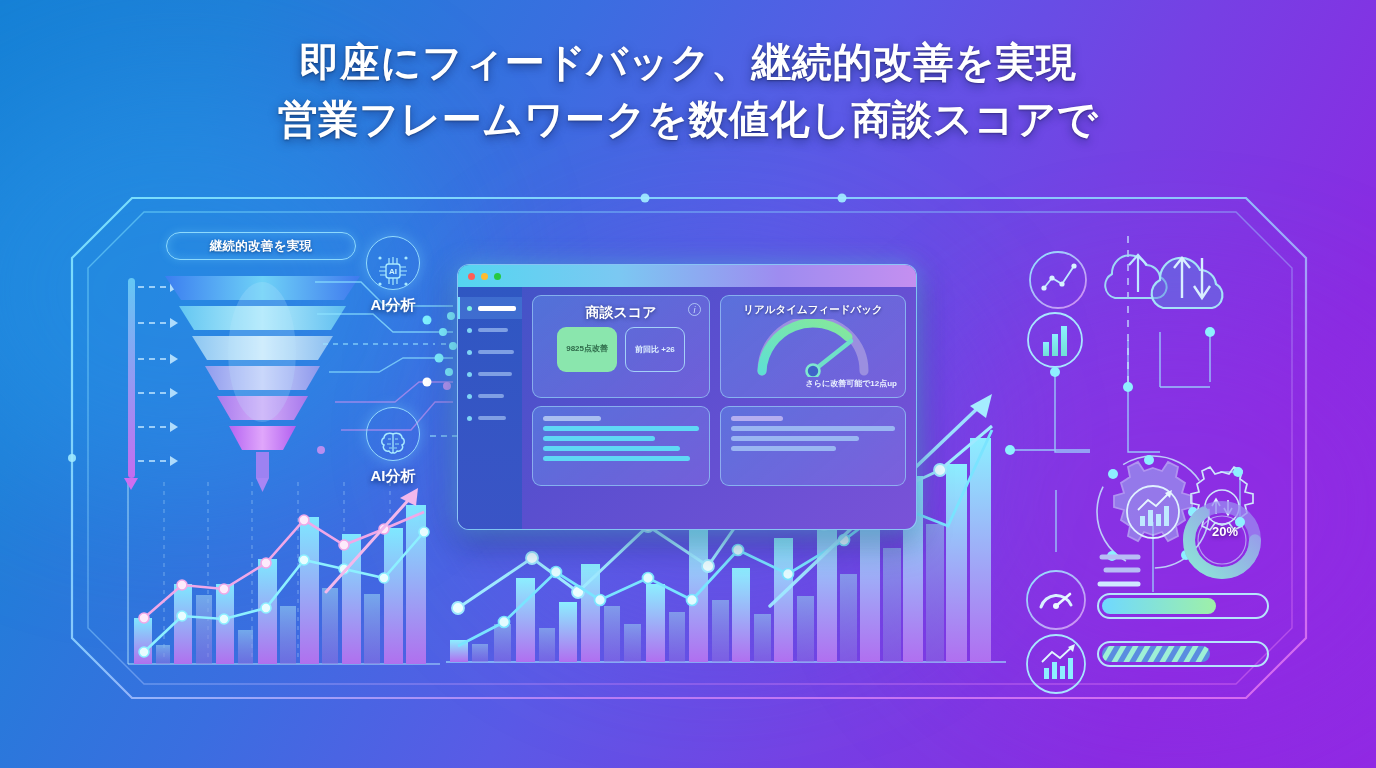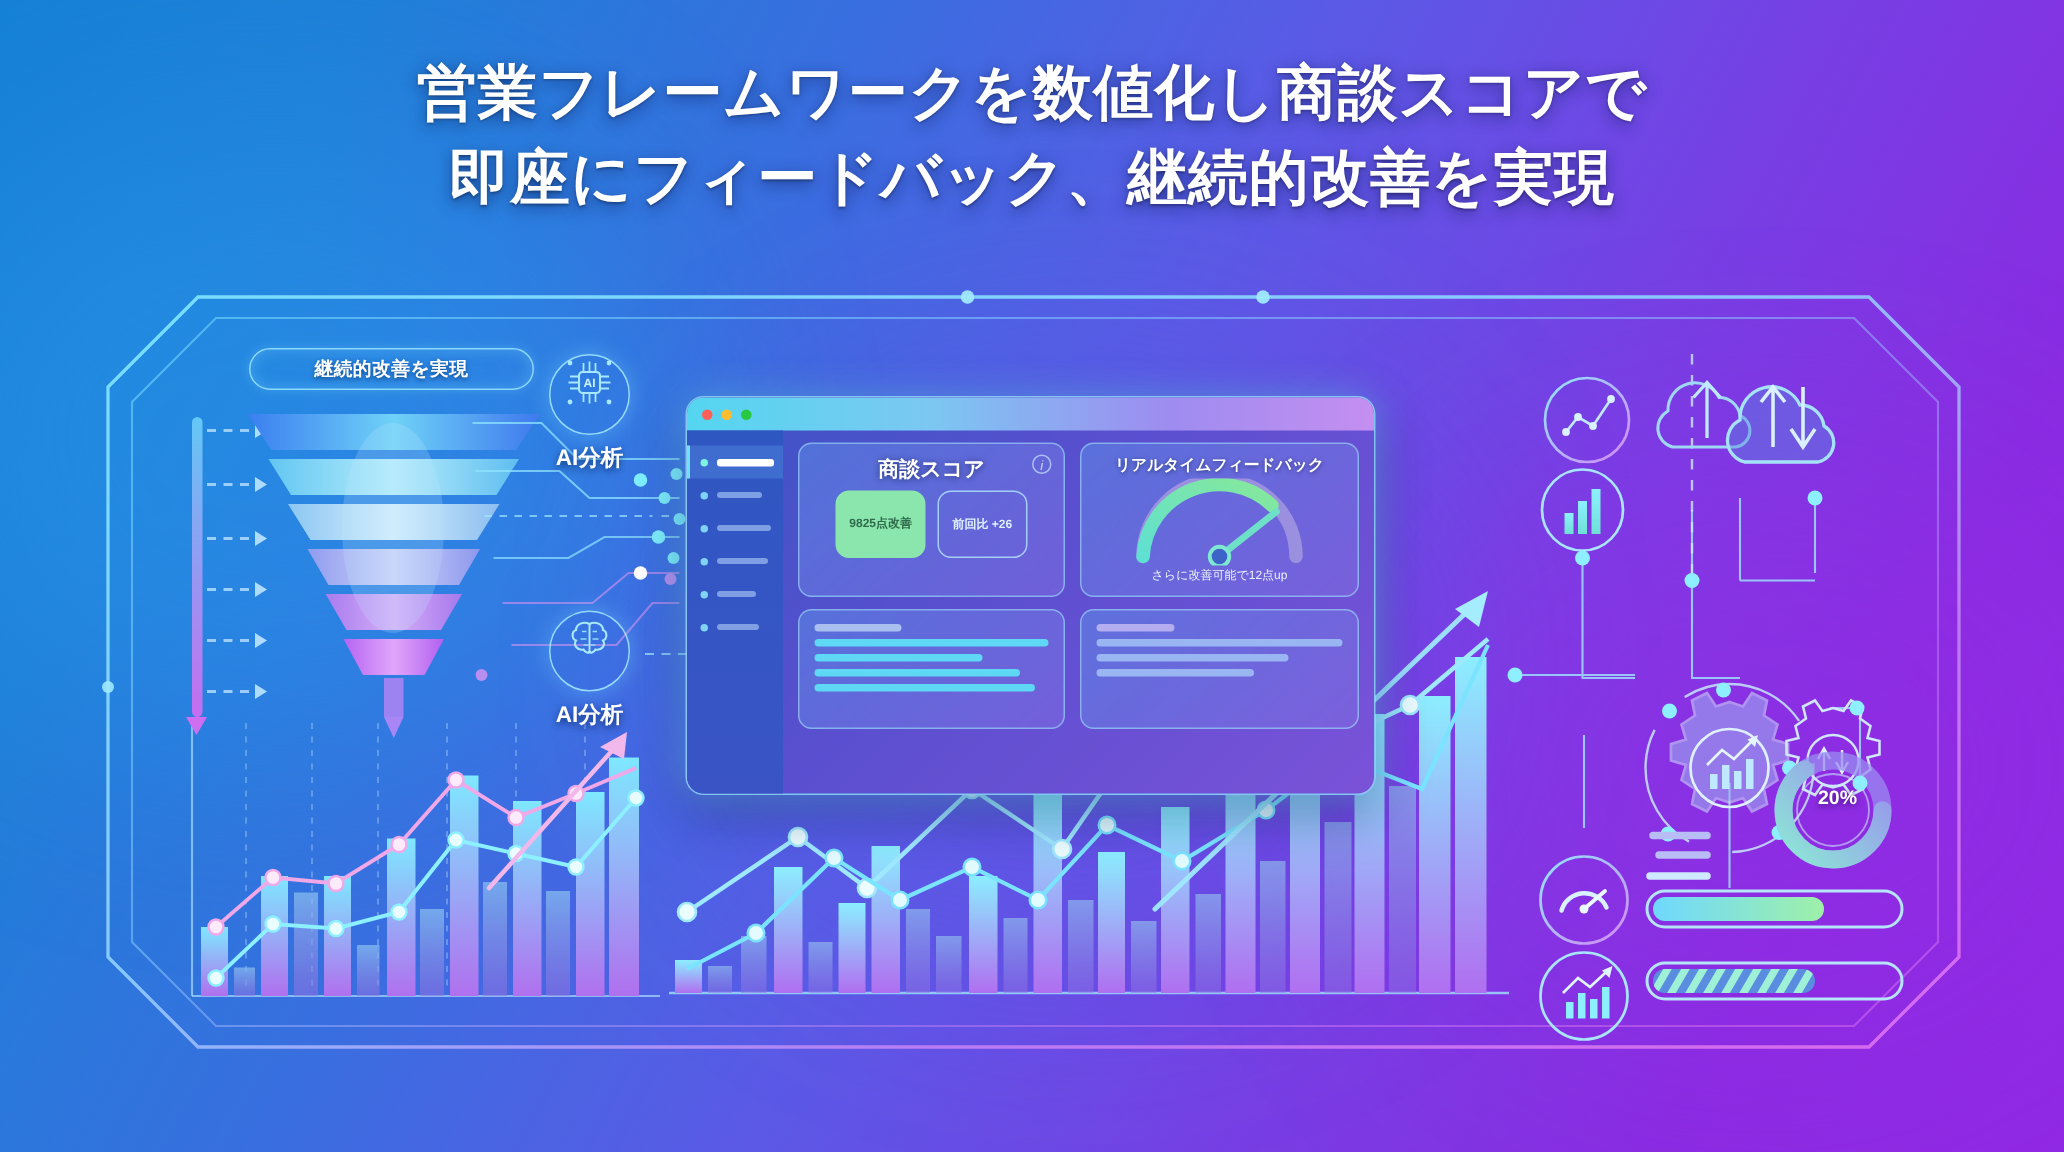--- a/index.html
+++ b/index.html
@@ -45,21 +45,21 @@
   .vbar:after{content:"";position:absolute;left:-4px;top:100%;border-left:7.5px solid transparent;border-right:7.5px solid transparent;border-top:12px solid #cf6ef0;}
   .darrow{position:absolute;left:18px;height:2px;width:40px;}
   .darrow i{position:absolute;left:0;top:0;width:28px;height:0;border-top:2px dashed rgba(185,225,255,.8);}
   .darrow b{position:absolute;right:0;top:-4px;border-left:8px solid rgba(190,230,255,.9);border-top:5px solid transparent;border-bottom:5px solid transparent;}
 
   
   .aibadge{position:absolute;z-index:14;width:86px;text-align:center;}
   .aicircle{
     width:54px;height:54px;margin:0 auto;border-radius:50%;
     border:1.8px solid rgba(160,230,255,.9);
-    display:flex;align-items:flex-start;justify-content:center;
+    display:flex;align-items:flex-end;justify-content:center;
     box-shadow:0 0 14px rgba(120,215,255,.4);
   }
   .ailabel{margin-top:6px;color:#fff;font-weight:bold;font-size:15px;text-shadow:0 2px 5px rgba(0,30,80,.7);}
 
   
   .dash{
     position:absolute;left:457px;top:264px;width:460px;height:266px;z-index:16;
     border-radius:12px;overflow:hidden;
     border:1.5px solid rgba(150,235,255,.75);
     box-shadow:0 0 26px rgba(110,220,255,.45),0 12px 34px rgba(10,20,70,.4);
@@ -88,21 +88,21 @@
   .score-label{color:#fff;font-size:14px;font-weight:bold;text-align:center;text-shadow:0 1px 4px rgba(0,20,60,.6);}
   .score-num{display:flex;align-items:flex-end;justify-content:center;margin-top:-2px;}
   .score-num .big{color:#fff;font-size:40px;font-weight:bold;line-height:.95;letter-spacing:-1px;text-shadow:0 2px 8px rgba(0,20,70,.5);}
   .score-num .small{color:rgba(225,235,255,.8);font-size:13px;margin-left:2px;margin-bottom:4px;}
   .badges{display:flex;gap:8px;justify-content:center;margin-top:5px;}
   .badge{font-size:8px;font-weight:bold;padding:16px 9px;border-radius:9px;white-space:nowrap;}
   .badge.green{background:#8ae6ad;color:#2f6b4a;}
   .badge.out{border:1px solid rgba(180,235,255,.8);color:#dff0ff;}
   .info-i{position:absolute;right:8px;top:7px;width:13px;height:13px;border-radius:50%;border:1.1px solid rgba(200,230,255,.7);color:rgba(215,238,255,.85);font-size:9px;display:flex;align-items:center;justify-content:center;font-style:italic;}
   .fb-title{color:#fff;font-size:10.5px;font-weight:bold;text-shadow:0 1px 3px rgba(0,20,60,.6);}
-  .fb-cap{color:#eaf2ff;font-size:8px;font-weight:normal;margin-top:1px;}
+  .fb-cap{color:#eaf2ff;font-size:8px;font-weight:bold;margin-top:1px;text-align:right;}
   .barcard{height:80px;padding:9px 10px;}
   .bline{height:5px;border-radius:3px;margin-bottom:5px;}
 
   
   .chart{position:absolute;z-index:11;}
   #chart-left{left:112px;top:472px;width:330px;height:200px;}
   #chart-main{left:440px;top:378px;width:570px;height:292px;}
   .chart svg{width:100%;height:100%;overflow:visible;}
 
   
@@ -111,22 +111,22 @@
   .pct-label{position:absolute;left:1212px;top:524px;color:#fff;font-size:13px;font-weight:bold;z-index:15;text-shadow:0 1px 4px rgba(20,0,60,.6);}
 </style>
 </head>
 <body>
 
 <div class="bg-glow g1"></div>
 <div class="bg-glow g2"></div>
 <div class="bg-glow g3"></div>
 
 <div class="title">
+  <div>即座にフィードバック、継続的改善を実現</div>
   <div>営業フレームワークを数値化し商談スコアで</div>
-  <div>即座にフィードバック、継続的改善を実現</div>
 </div>
 
 <div class="hud">
   <svg viewBox="0 0 1238 504" preserveAspectRatio="none">
     <defs>
       <linearGradient id="frameGrad" x1="0" y1="0" x2="1" y2="1">
         <stop offset="0%" stop-color="#7fe6ff"></stop>
         <stop offset="45%" stop-color="#8fd0ff"></stop>
         <stop offset="72%" stop-color="#c07ff5"></stop>
         <stop offset="100%" stop-color="#e06ff0"></stop>

